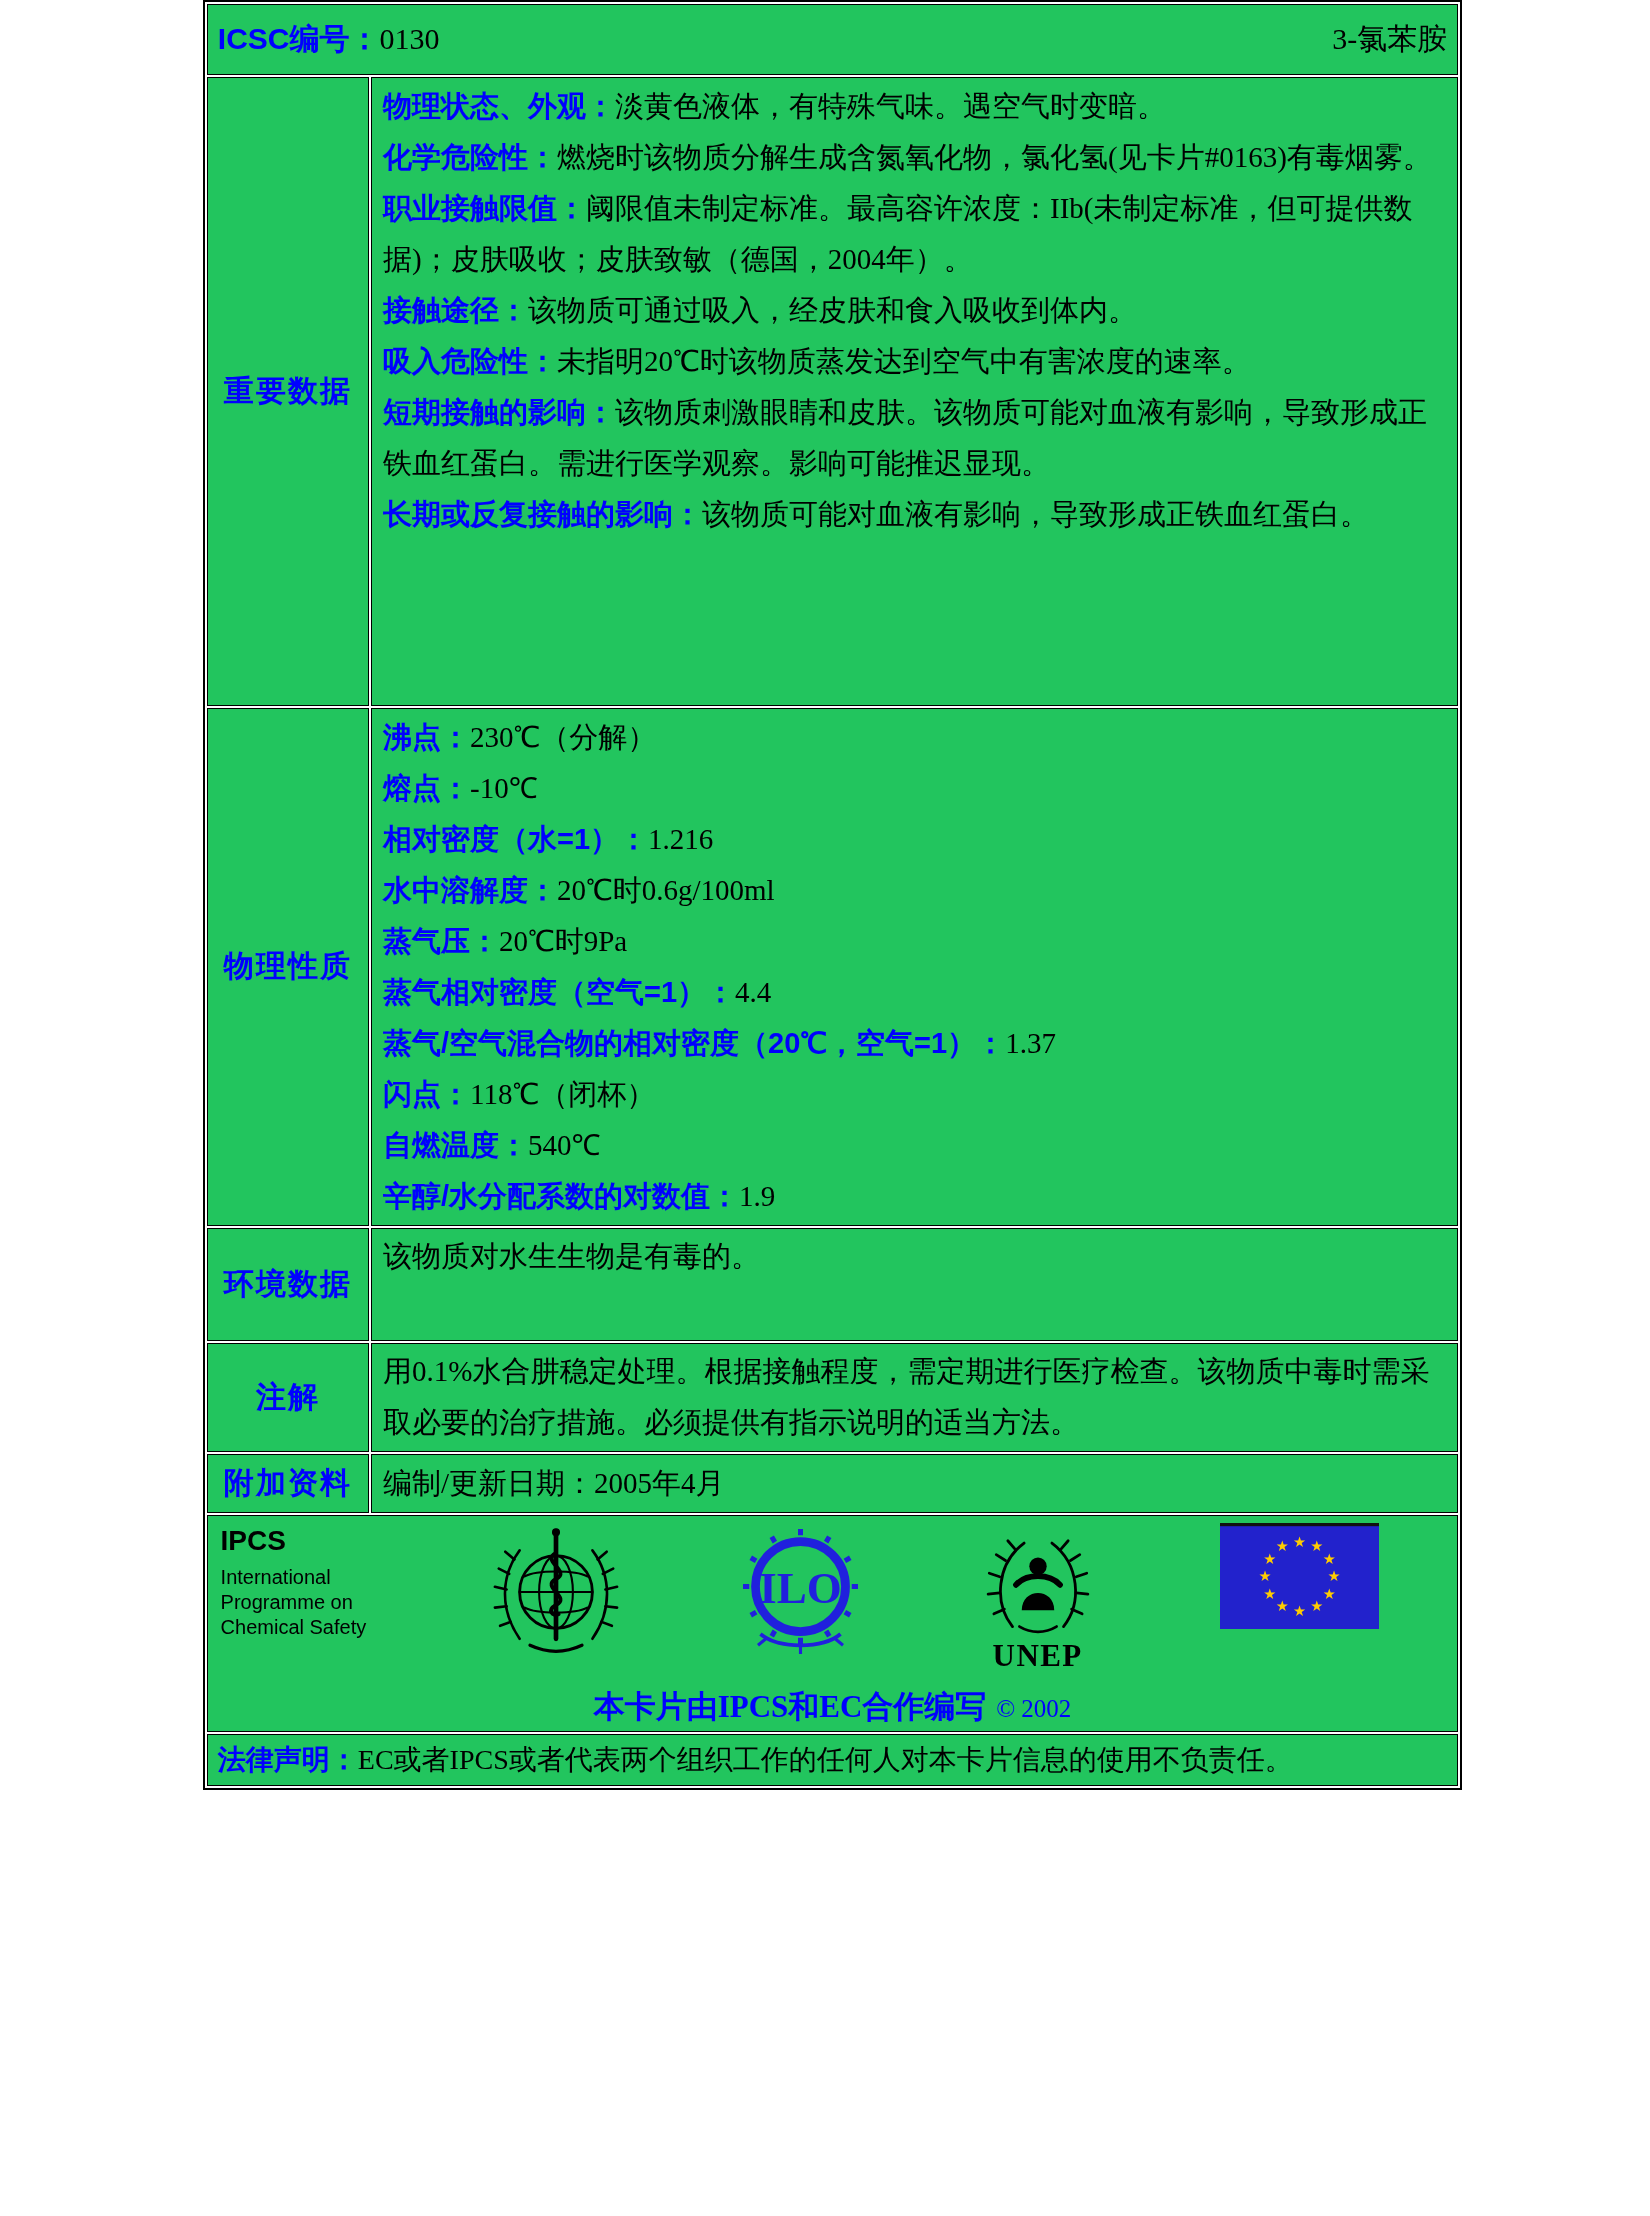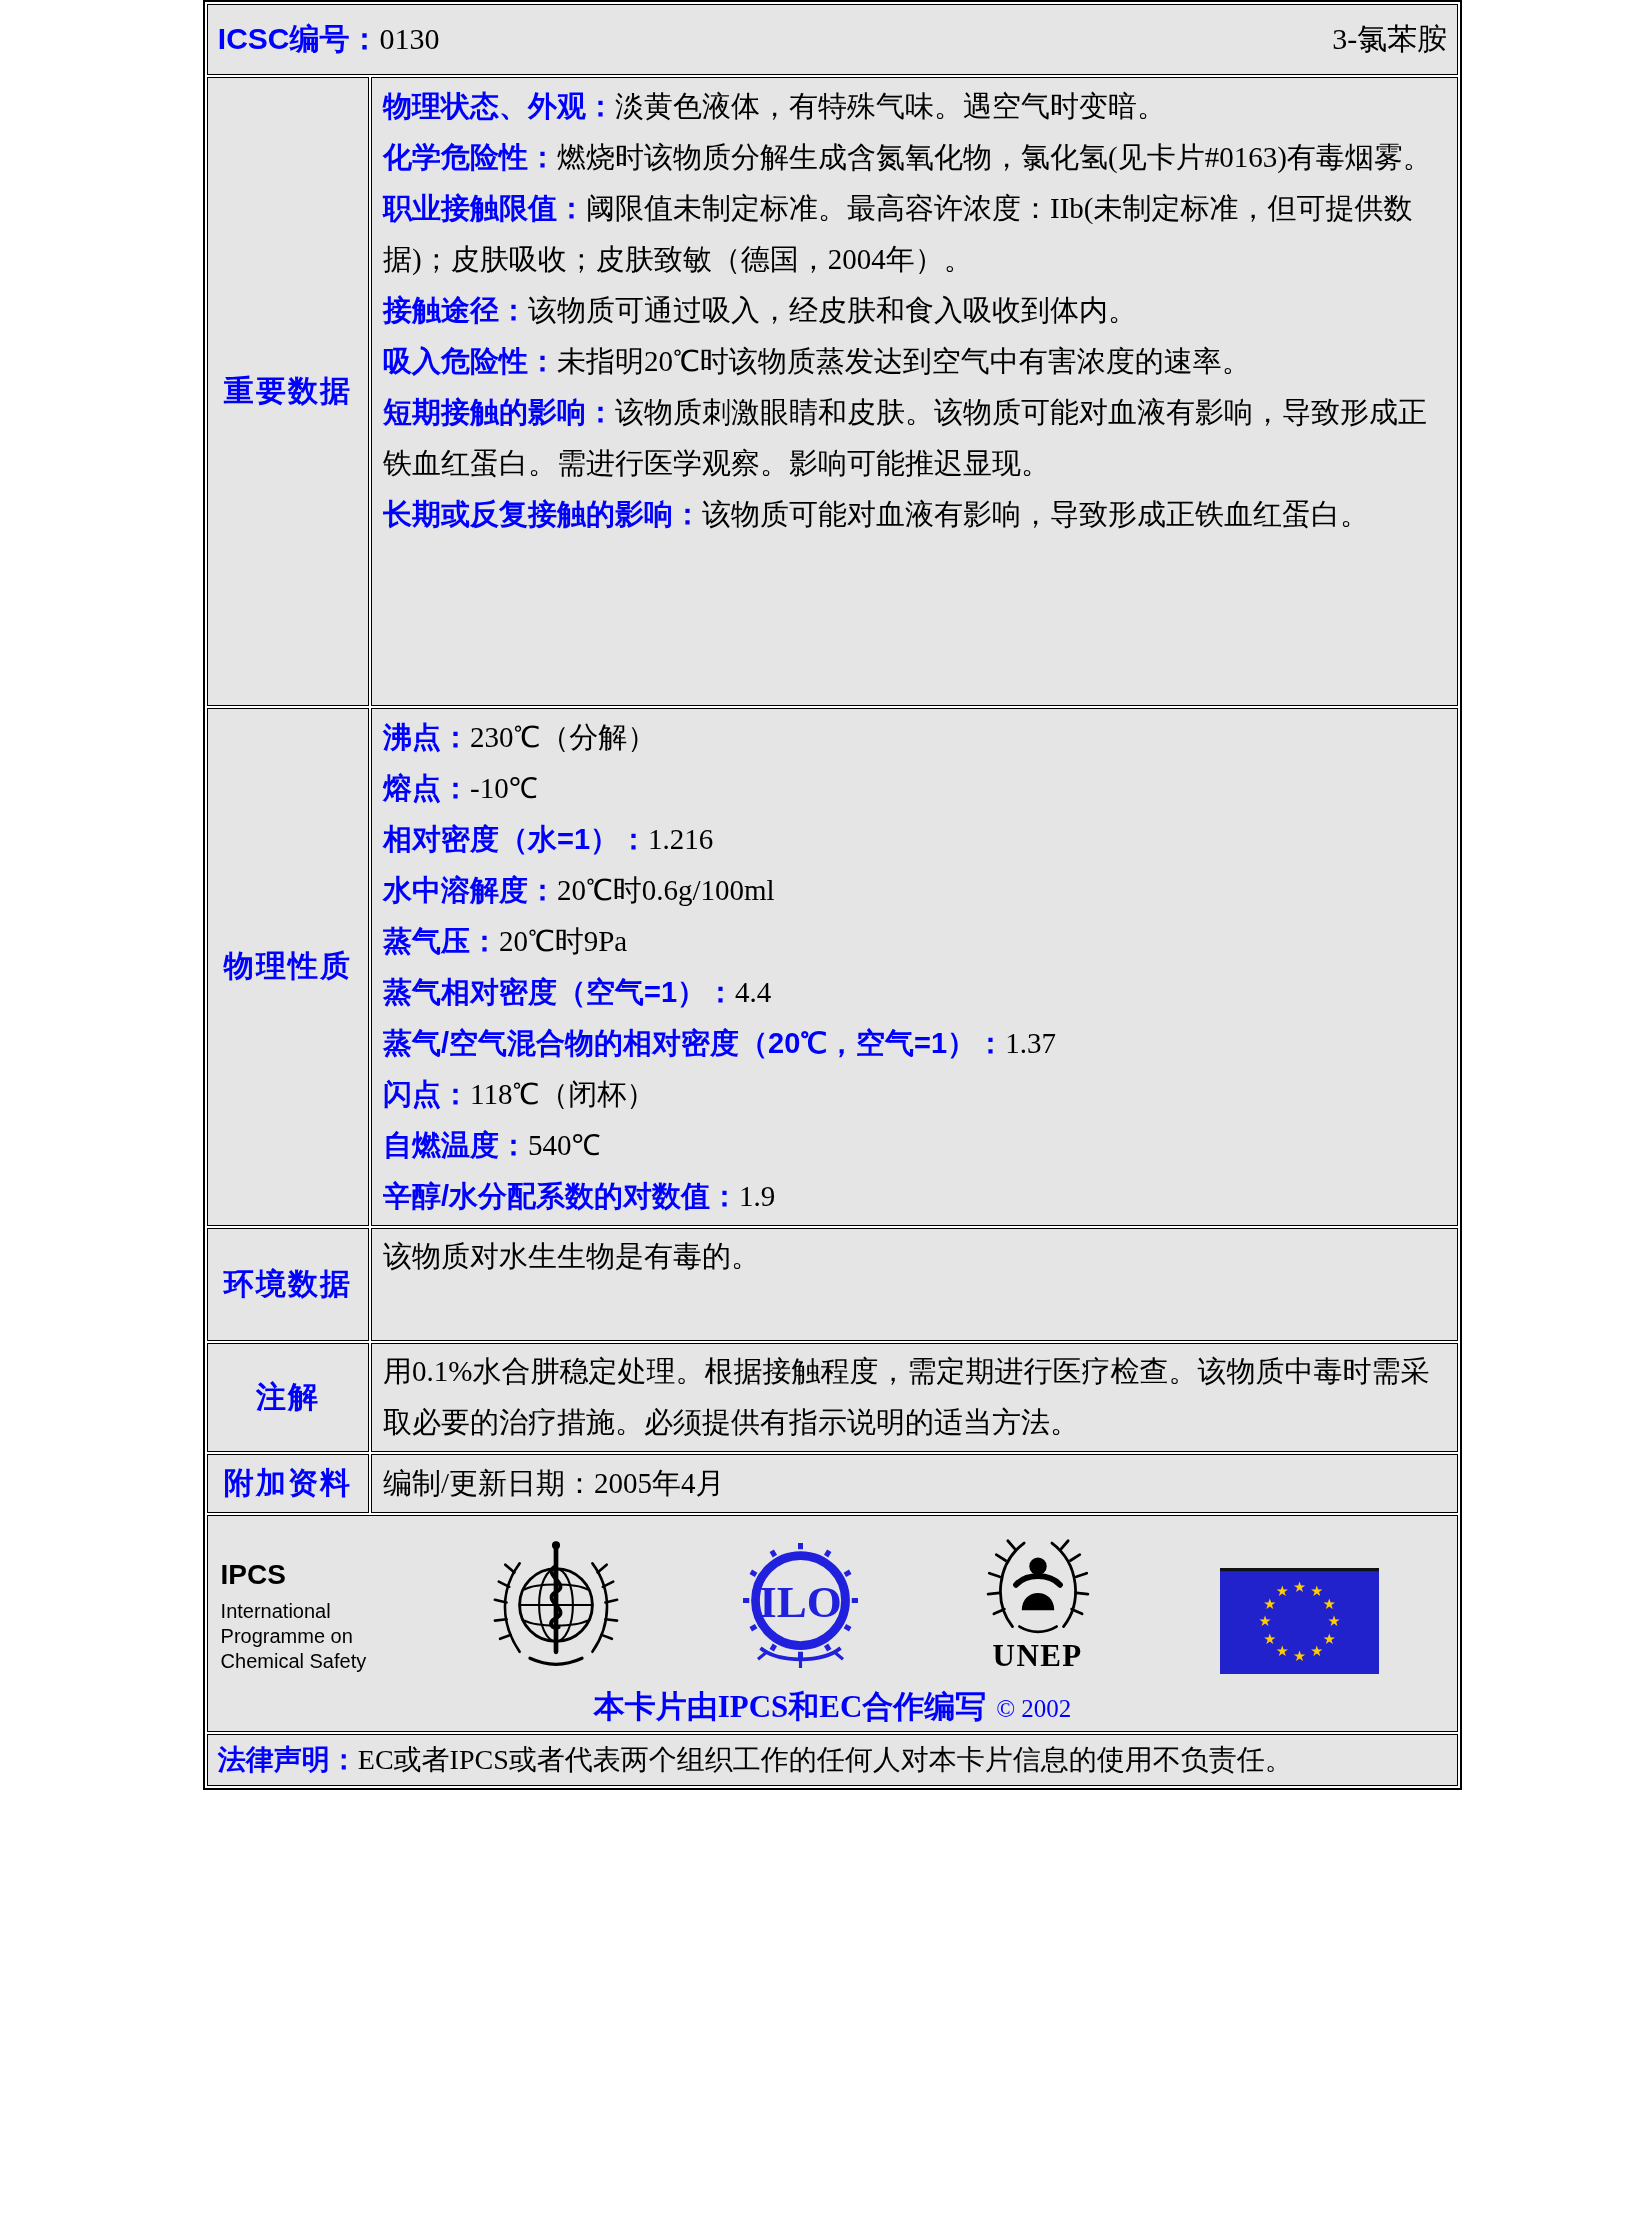--- a/index.html
+++ b/index.html
@@ -26,21 +26,21 @@
   table.card {
     width: 1259px;
     border: 2.8px solid #000;
     border-collapse: separate;
     border-spacing: 2.1px;
     table-layout: fixed;
     background: #fff;
   }
   td {
     border: 1.4px solid #000;
-    background: #e5e5e5;
+    background: #22c55e;
     padding: 2.8px 9.8px;
     vertical-align: top;
     overflow: hidden;
   }
   col.c-label { width: 162px; }
   td.label-cell {
     vertical-align: middle;
     text-align: center;
     padding: 2.8px 4.2px;
   }
@@ -77,21 +77,21 @@
     justify-content: space-between;
     align-items: center;
     font-size: 30px;
   }
   .icsc-left { white-space: nowrap; }
   .icsc-left .num { font-family: "Liberation Serif", serif; color: #000; }
   .chem-name { font-size: 30px; color: #000; }
   
   .logos-flex {
     display: flex;
-    align-items: flex-end;
+    align-items: flex-start;
     justify-content: flex-start;
     gap: 12px;
     padding: 4.2px 2.8px 0 2.8px;
   }
   .ipcs-block {
     width: 223px;
     font-family: "Liberation Sans", sans-serif;
     color: #000;
     line-height: 1.25;
   }

